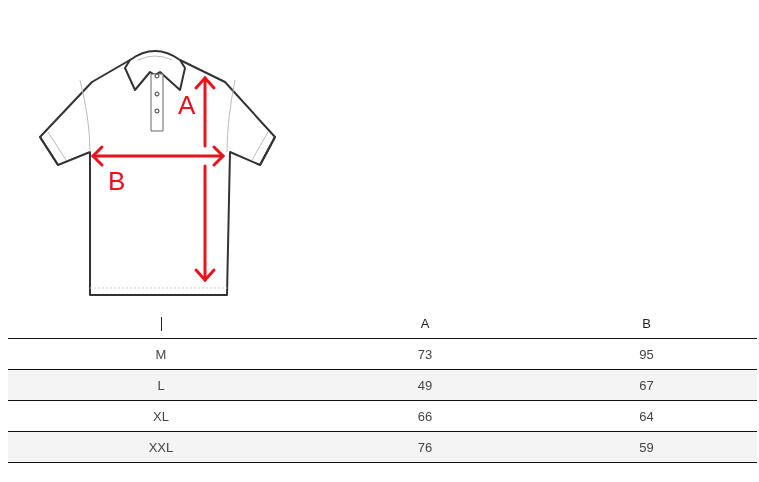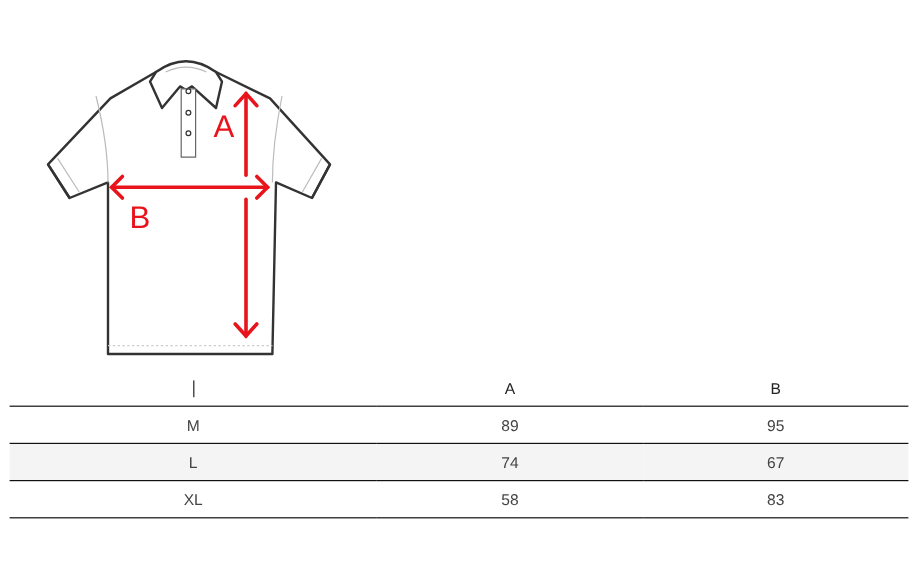--- a/index.html
+++ b/index.html
@@ -60,27 +60,32 @@
   <thead>
     <tr>
       <th class="col1"><span class="cursor-bar"></span></th>
       <th class="col2">A</th>
       <th class="col3">B</th>
     </tr>
   </thead>
   <tbody>
     <tr>
       <td>M</td>
-      <td>89</td>
+      <td>73</td>
       <td>95</td>
     </tr>
     <tr class="alt">
       <td>L</td>
-      <td>74</td>
+      <td>49</td>
       <td>67</td>
     </tr>
     <tr>
       <td>XL</td>
-      <td>58</td>
-      <td>83</td>
+      <td>66</td>
+      <td>64</td>
+    </tr>
+    <tr class="alt">
+      <td>XXL</td>
+      <td>76</td>
+      <td>59</td>
     </tr>
   </tbody>
 </table>
 
 </body></html>

